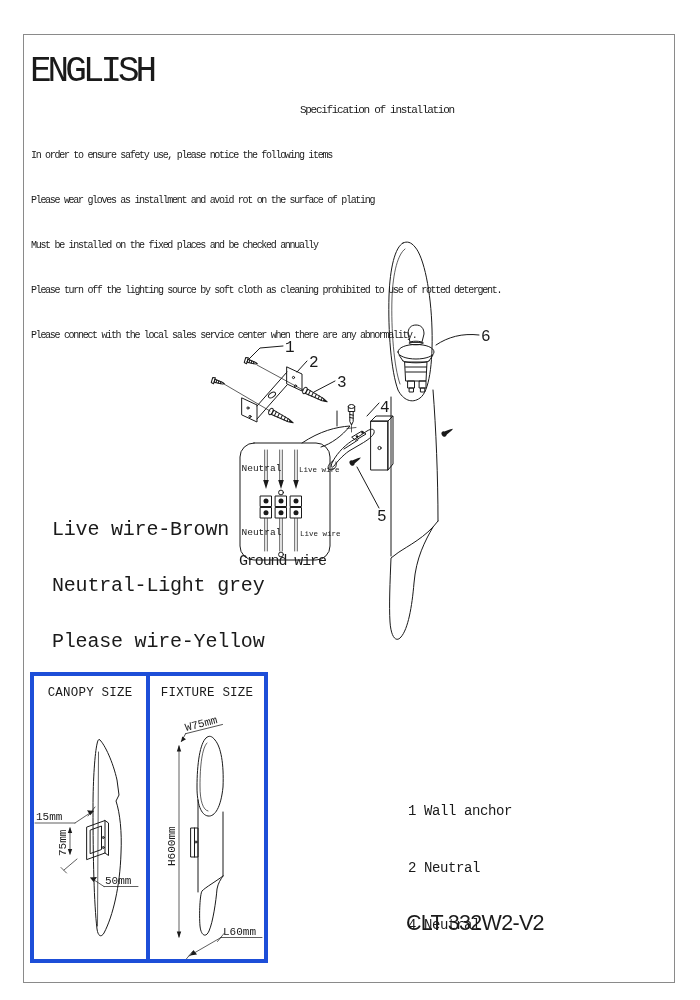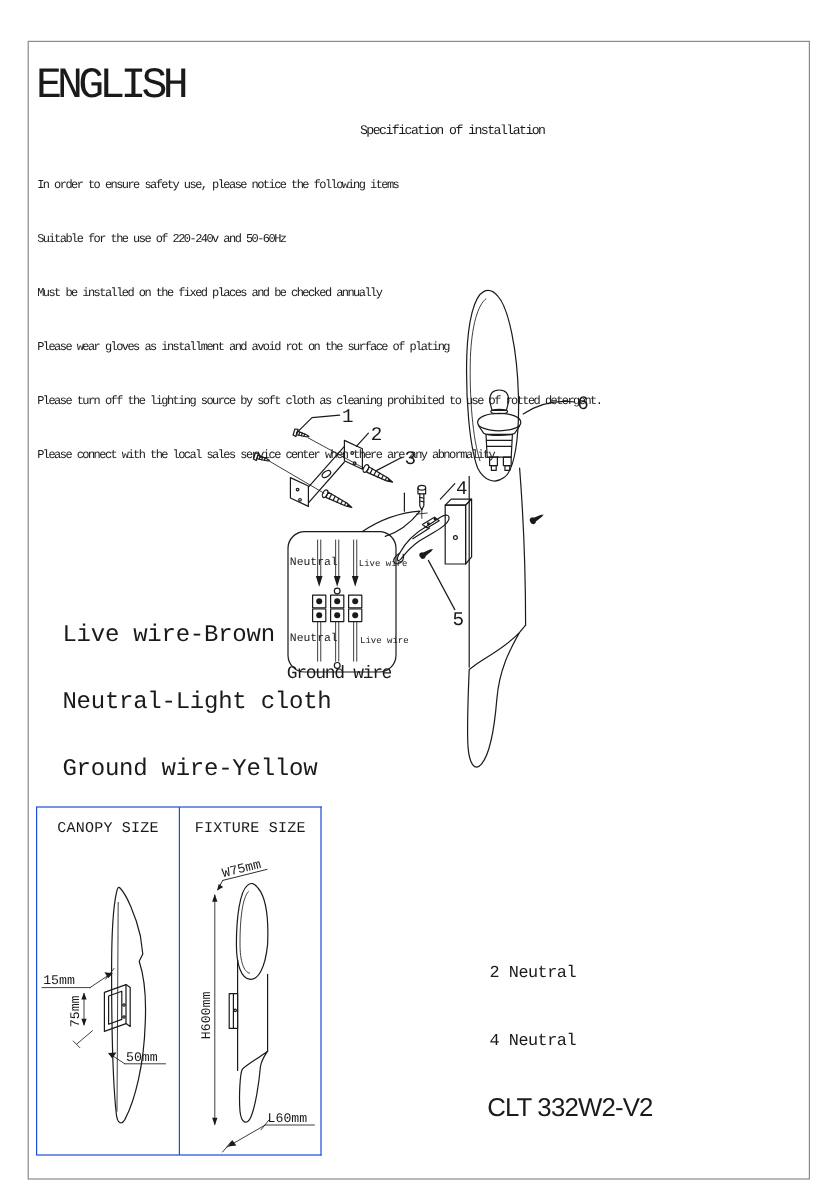--- a/index.html
+++ b/index.html
@@ -7,21 +7,21 @@
         font-family:"Liberation Mono",monospace;color:#1a1a1a;}
   .frame{position:absolute;left:23px;top:34px;width:652px;height:949px;
          border:1px solid #8a8a8a;box-sizing:border-box;}
   .abs{position:absolute;white-space:pre;}
   .english{left:30px;top:53px;font-size:36px;line-height:38px;letter-spacing:-4px;
            font-family:"Liberation Mono",monospace;}
   .spec-head{left:300px;top:104px;font-size:11px;letter-spacing:-1.3px;}
   .spec-lines{left:31px;top:118px;font-size:10px;line-height:15px;letter-spacing:-1.3px;}
   .legend{left:52px;top:484px;font-size:20px;line-height:18.6px;letter-spacing:-0.2px;}
   .ground{left:239px;top:553px;font-size:15px;letter-spacing:-1.1px;}
-  .sizebox{position:absolute;top:672px;height:291px;border:1px solid #1d4ed8;box-sizing:border-box;}
+  .sizebox{position:absolute;top:672px;height:291px;border:4px solid #1d4ed8;box-sizing:border-box;}
   .box-canopy{left:30px;width:120px;}
   .box-fixture{left:150px;width:118px;border-left:none;}
   .sizebox .title{text-align:center;margin-top:10px;font-size:12.5px;letter-spacing:0.2px;}
   .parts{left:408px;top:764px;font-size:14px;line-height:19px;letter-spacing:-0.4px;}
   .parts .num{display:inline-block;min-width:9px;margin-right:7px;}
   .model{left:406px;top:911px;font-size:21.5px;letter-spacing:-0.7px;
          font-family:"Liberation Sans",sans-serif;}
   svg text{fill:#1a1a1a;stroke:none;font-family:"Liberation Mono",monospace;}
   .ln{stroke:#1a1a1a;stroke-width:1;fill:none;stroke-linecap:round;stroke-linejoin:round;}
   .thin{stroke-width:0.7;}
@@ -33,23 +33,22 @@
 <body>
 
 <div class="page">
   <div class="frame"></div>
 
   <div class="abs english">ENGLISH</div>
   <div class="abs spec-head">Specification of installation</div>
 
   <div class="abs spec-lines">
     <div>In order to ensure safety use, please notice the following items</div>
-    <div>Suitable for the use of 220-240v and 50-60Hz</div>
+    <div>Please wear gloves as installment and avoid rot on the surface of plating</div>
     <div>Must be installed on the fixed places and be checked annually</div>
-    <div>Please wear gloves as installment and avoid rot on the surface of plating</div>
     <div>Please turn off the lighting source by soft cloth as cleaning prohibited to use of rotted detergent.</div>
     <div>Please connect with the local sales service center when there are any abnormality.</div>
   </div>
 
   <svg width="700" height="1000" viewBox="0 0 700 1000" style="position:absolute;left:0;top:0;">
     <defs>
       <g id="anchor-screw" class="ln">
         <path d="M0,-2.6 L2.6,-3.2 L2.6,3.2 L0,2.6 Z"></path>
         <path d="M2.6,-1.6 L11,-0.8 L13,0 L11,0.8 L2.6,1.6 Z"></path>
         <path d="M4.6,-1.4 L4.6,1.4 M6.8,-1.3 L6.8,1.3 M9,-1.1 L9,1.1"></path>
@@ -218,34 +217,35 @@
         <circle cx="196" cy="842" r="1"></circle>
       </g>
       <text class="dim" x="223" y="935">L60mm</text>
       <path class="ln thin" d="M221,937.5 L262,937.5 M221,937.5 L189,956 M224,933.5 L217.5,941.5 M192.5,951.5 L185.5,960"></path>
       <path class="fl" d="M190,955.5 L197,954.5 L193.5,950 Z"></path>
     </g>
   </svg>
 
   <div class="abs legend">
     <div>Live wire-Brown</div>
-    <div>Neutral-Light cloth</div>
-    <div>Ground wire-Yellow</div>
+    <div>Neutral-Light grey</div>
+    <div>Please wire-Yellow</div>
   </div>
 
   <div class="abs ground">Ground wire</div>
 
   <div class="sizebox box-canopy">
     <div class="title">CANOPY SIZE</div>
   </div>
   <div class="sizebox box-fixture">
     <div class="title">FIXTURE SIZE</div>
   </div>
 
   <div class="abs parts">
+    <div><span class="num">1</span><span>Wall anchor</span></div>
     <div><span class="num">2</span><span>Neutral</span></div>
     <div><span class="num">4</span><span>Neutral</span></div>
     
     
   </div>
 
   <div class="abs model">CLT 332W2-V2</div>
 </div>
 
 </body></html>

